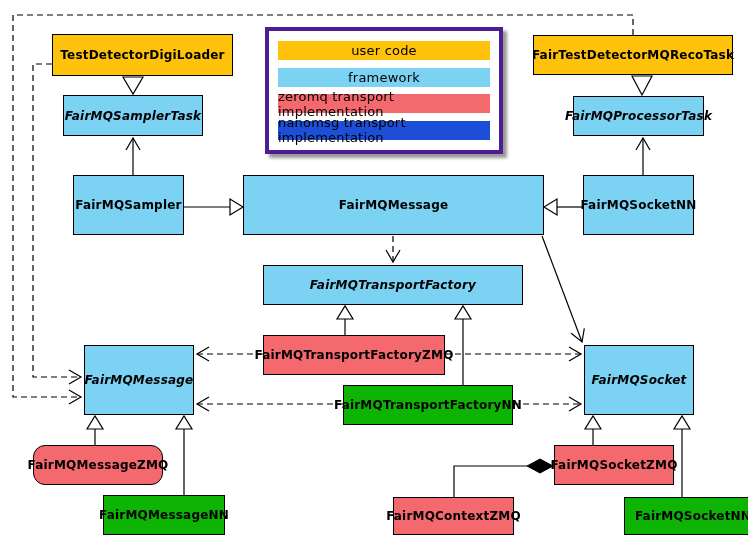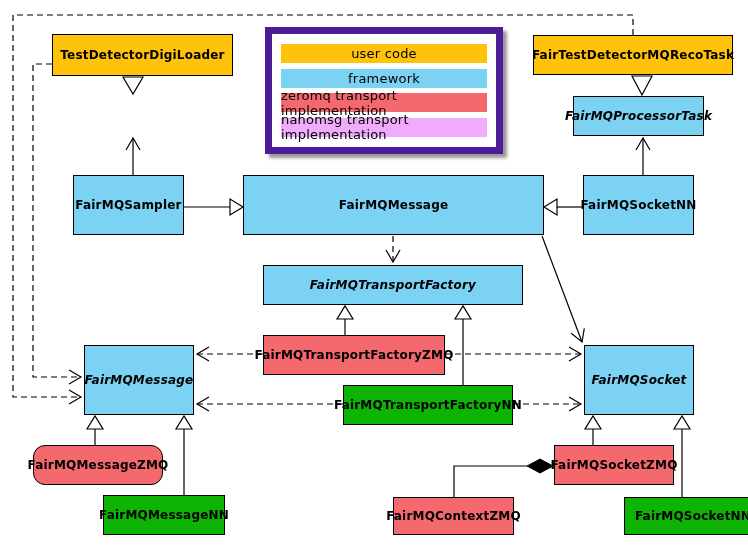--- a/index.html
+++ b/index.html
@@ -13,32 +13,32 @@
     border:1px solid #000;box-sizing:border-box;font-weight:bold;font-size:12px;
     color:#000;text-align:center;white-space:nowrap;letter-spacing:.2px;
   }
   .abstract{font-style:italic;}
   .c-user{background:#FFC20A;}
   .c-fw{background:#7CD2F3;}
   .c-zmq{background:#F4696E;}
   .c-nn{background:#0DB404;}
   #legend{
     position:absolute;left:265px;top:27px;width:238px;height:127px;
-    background:#fff;border:7px solid #4c1d95;box-sizing:border-box;
+    background:#fff;border:4px solid #4c1d95;box-sizing:border-box;
     box-shadow:4px 4px 3px #999;padding:10px 9px;display:flex;
     flex-direction:column;justify-content:space-between;
   }
   .lg-row{
     height:19px;display:flex;align-items:center;justify-content:center;
     font-size:13px;font-weight:normal;color:#000;letter-spacing:.2px;
   }
   .lg-user{background:#FFC20A;}
   .lg-fw{background:#7CD2F3;}
   .lg-zmq{background:#F4696E;}
-  .lg-nn{background:#f0abfc;}
+  .lg-nn{background:#1d4ed8;}
   svg line, svg polyline{stroke:#000;stroke-width:1.2;fill:none;}
   svg .dashed{stroke-dasharray:6 4;}
   svg .tri{fill:#fff;stroke:#000;stroke-width:1.2;}
   svg .diamond{fill:#000;stroke:#000;}
 </style>
 </head>
 <body>
 
 <div id="canvas">
 
@@ -150,20 +150,23 @@
   </div>
 
   <div class="node c-user" style="left:52px;top:34px;width:181px;height:42px;">
     <span>TestDetectorDigiLoader</span>
   </div>
 
   <div class="node c-user" style="left:533px;top:35px;width:200px;height:40px;">
     <span>FairTestDetectorMQRecoTask</span>
   </div>
 
+  <div class="node c-fw abstract" style="left:63px;top:95px;width:140px;height:41px;">
+    <span>FairMQSamplerTask</span>
+  </div>
 
   <div class="node c-fw abstract" style="left:573px;top:96px;width:131px;height:40px;">
     <span>FairMQProcessorTask</span>
   </div>
 
   <div class="node c-fw" style="left:73px;top:175px;width:111px;height:60px;">
     <span>FairMQSampler</span>
   </div>
 
   <div class="node c-fw" style="left:243px;top:175px;width:301px;height:60px;">

